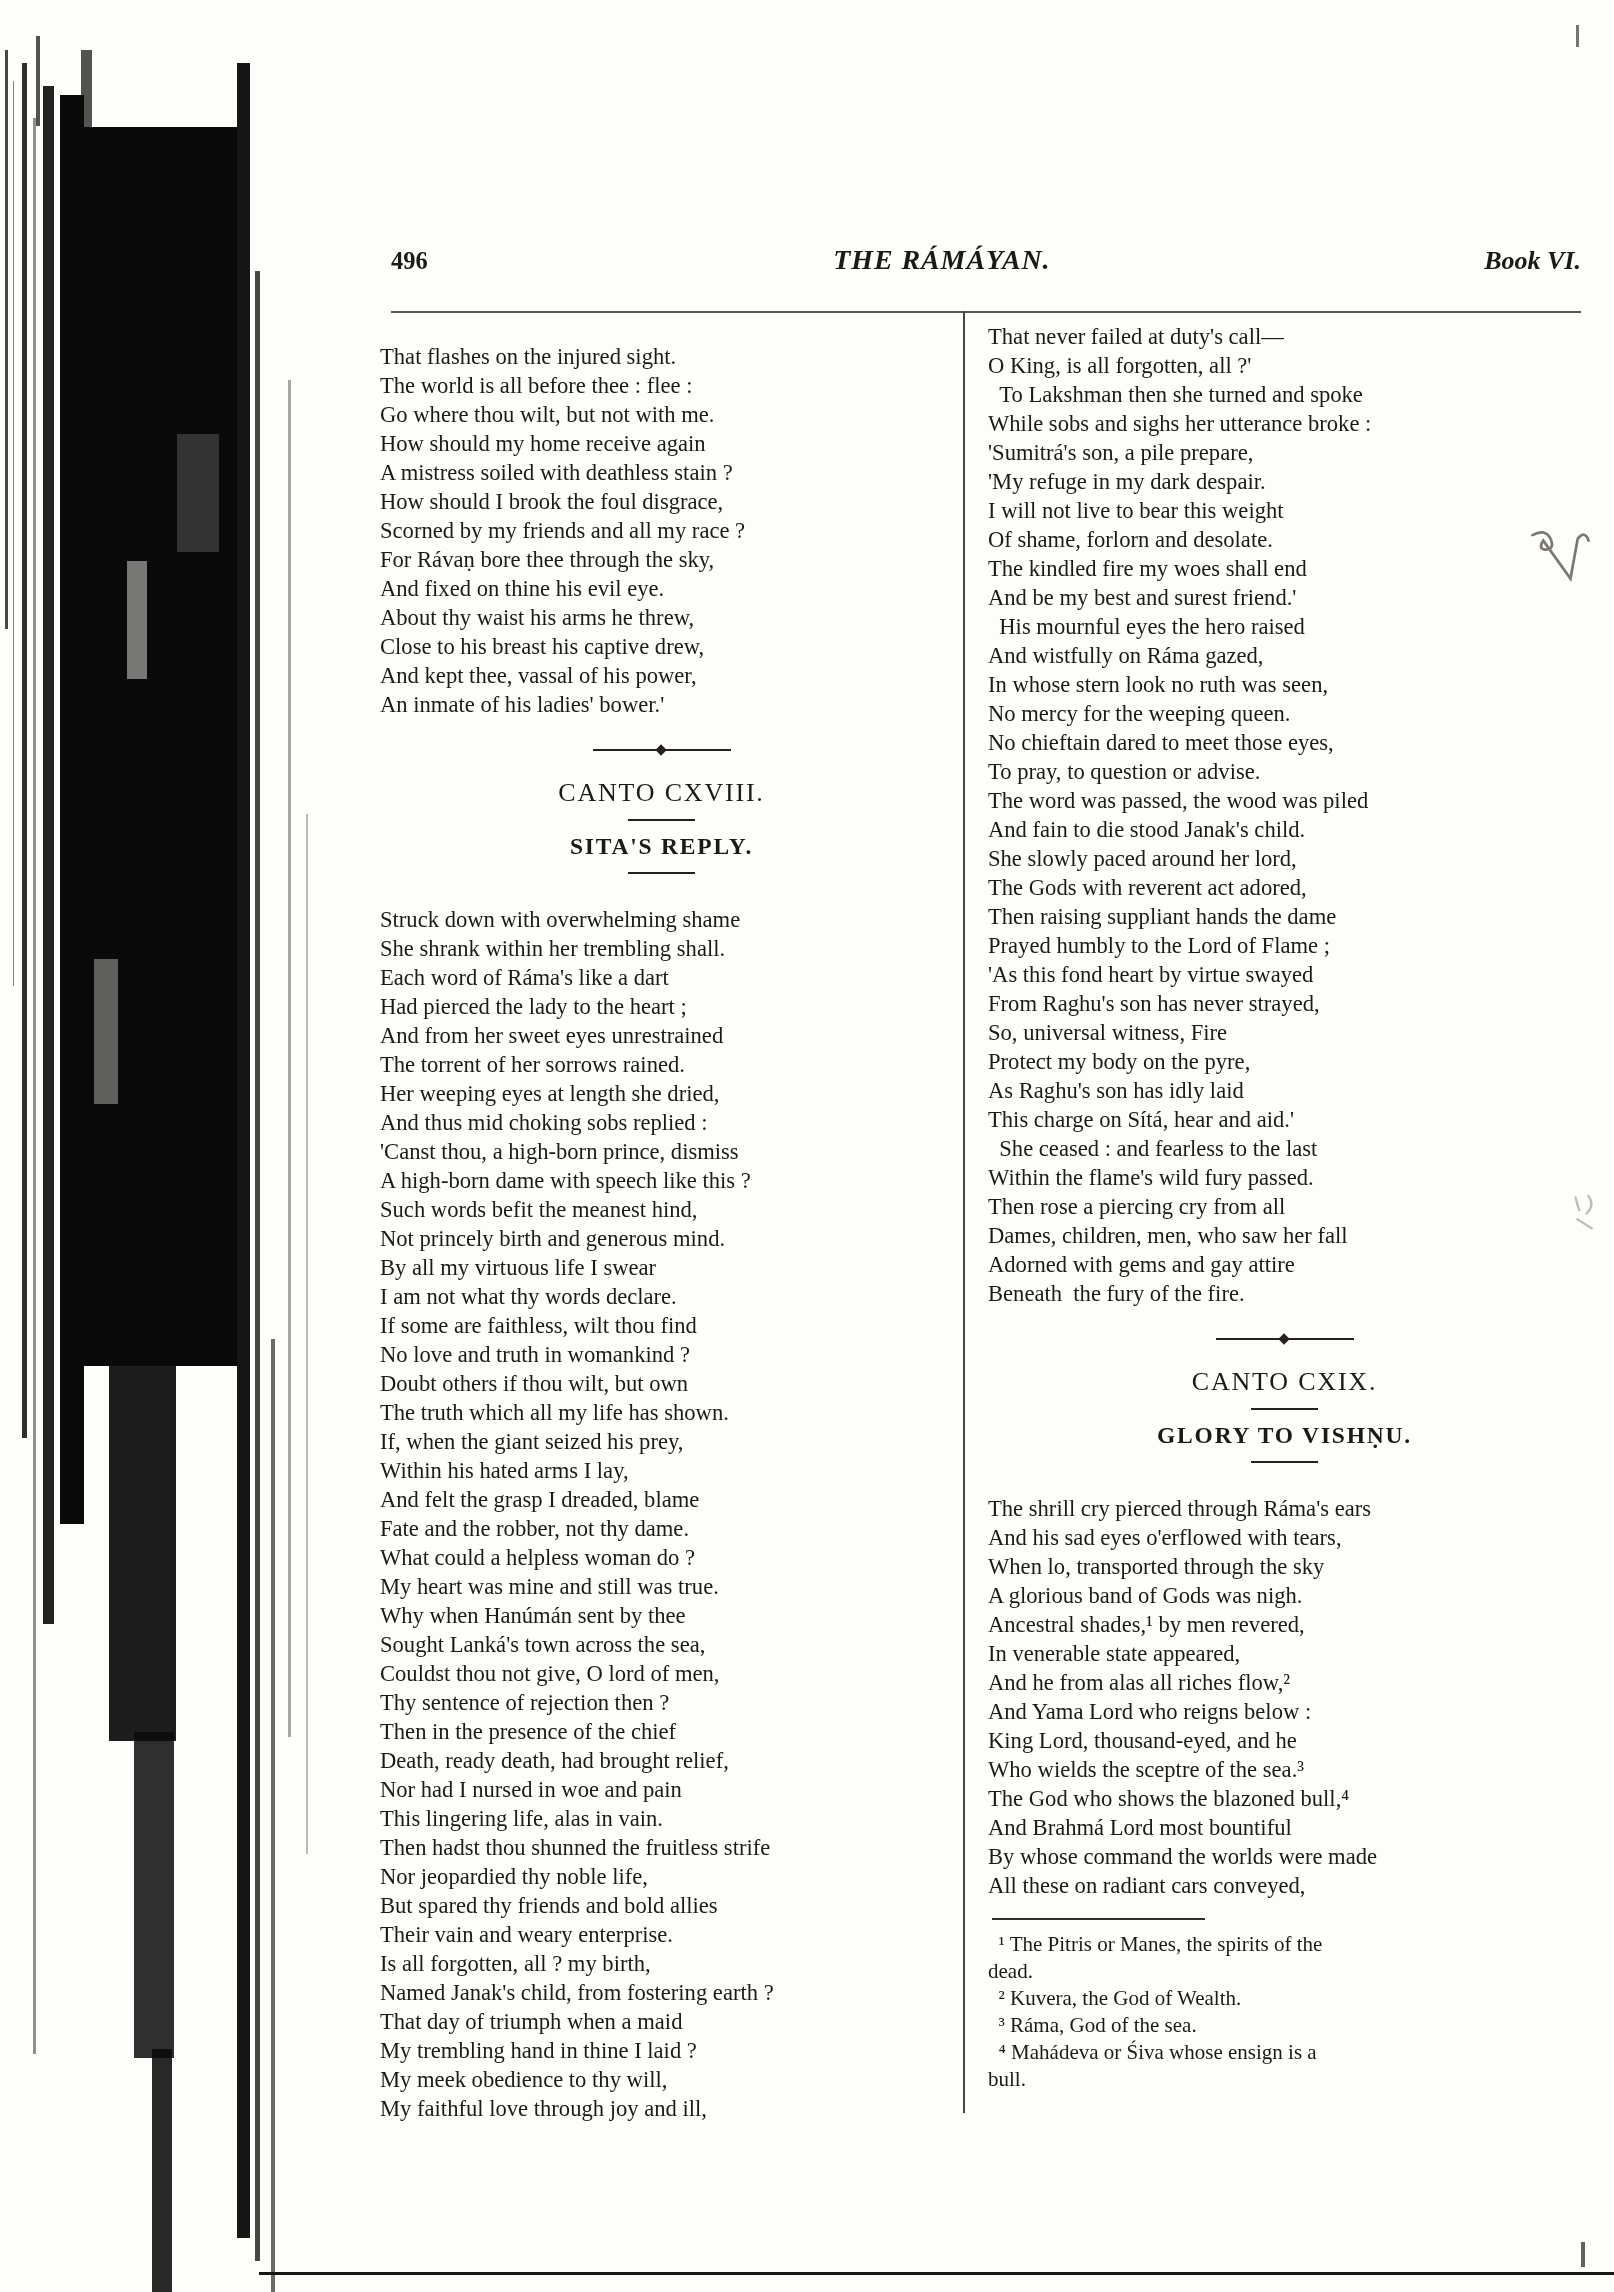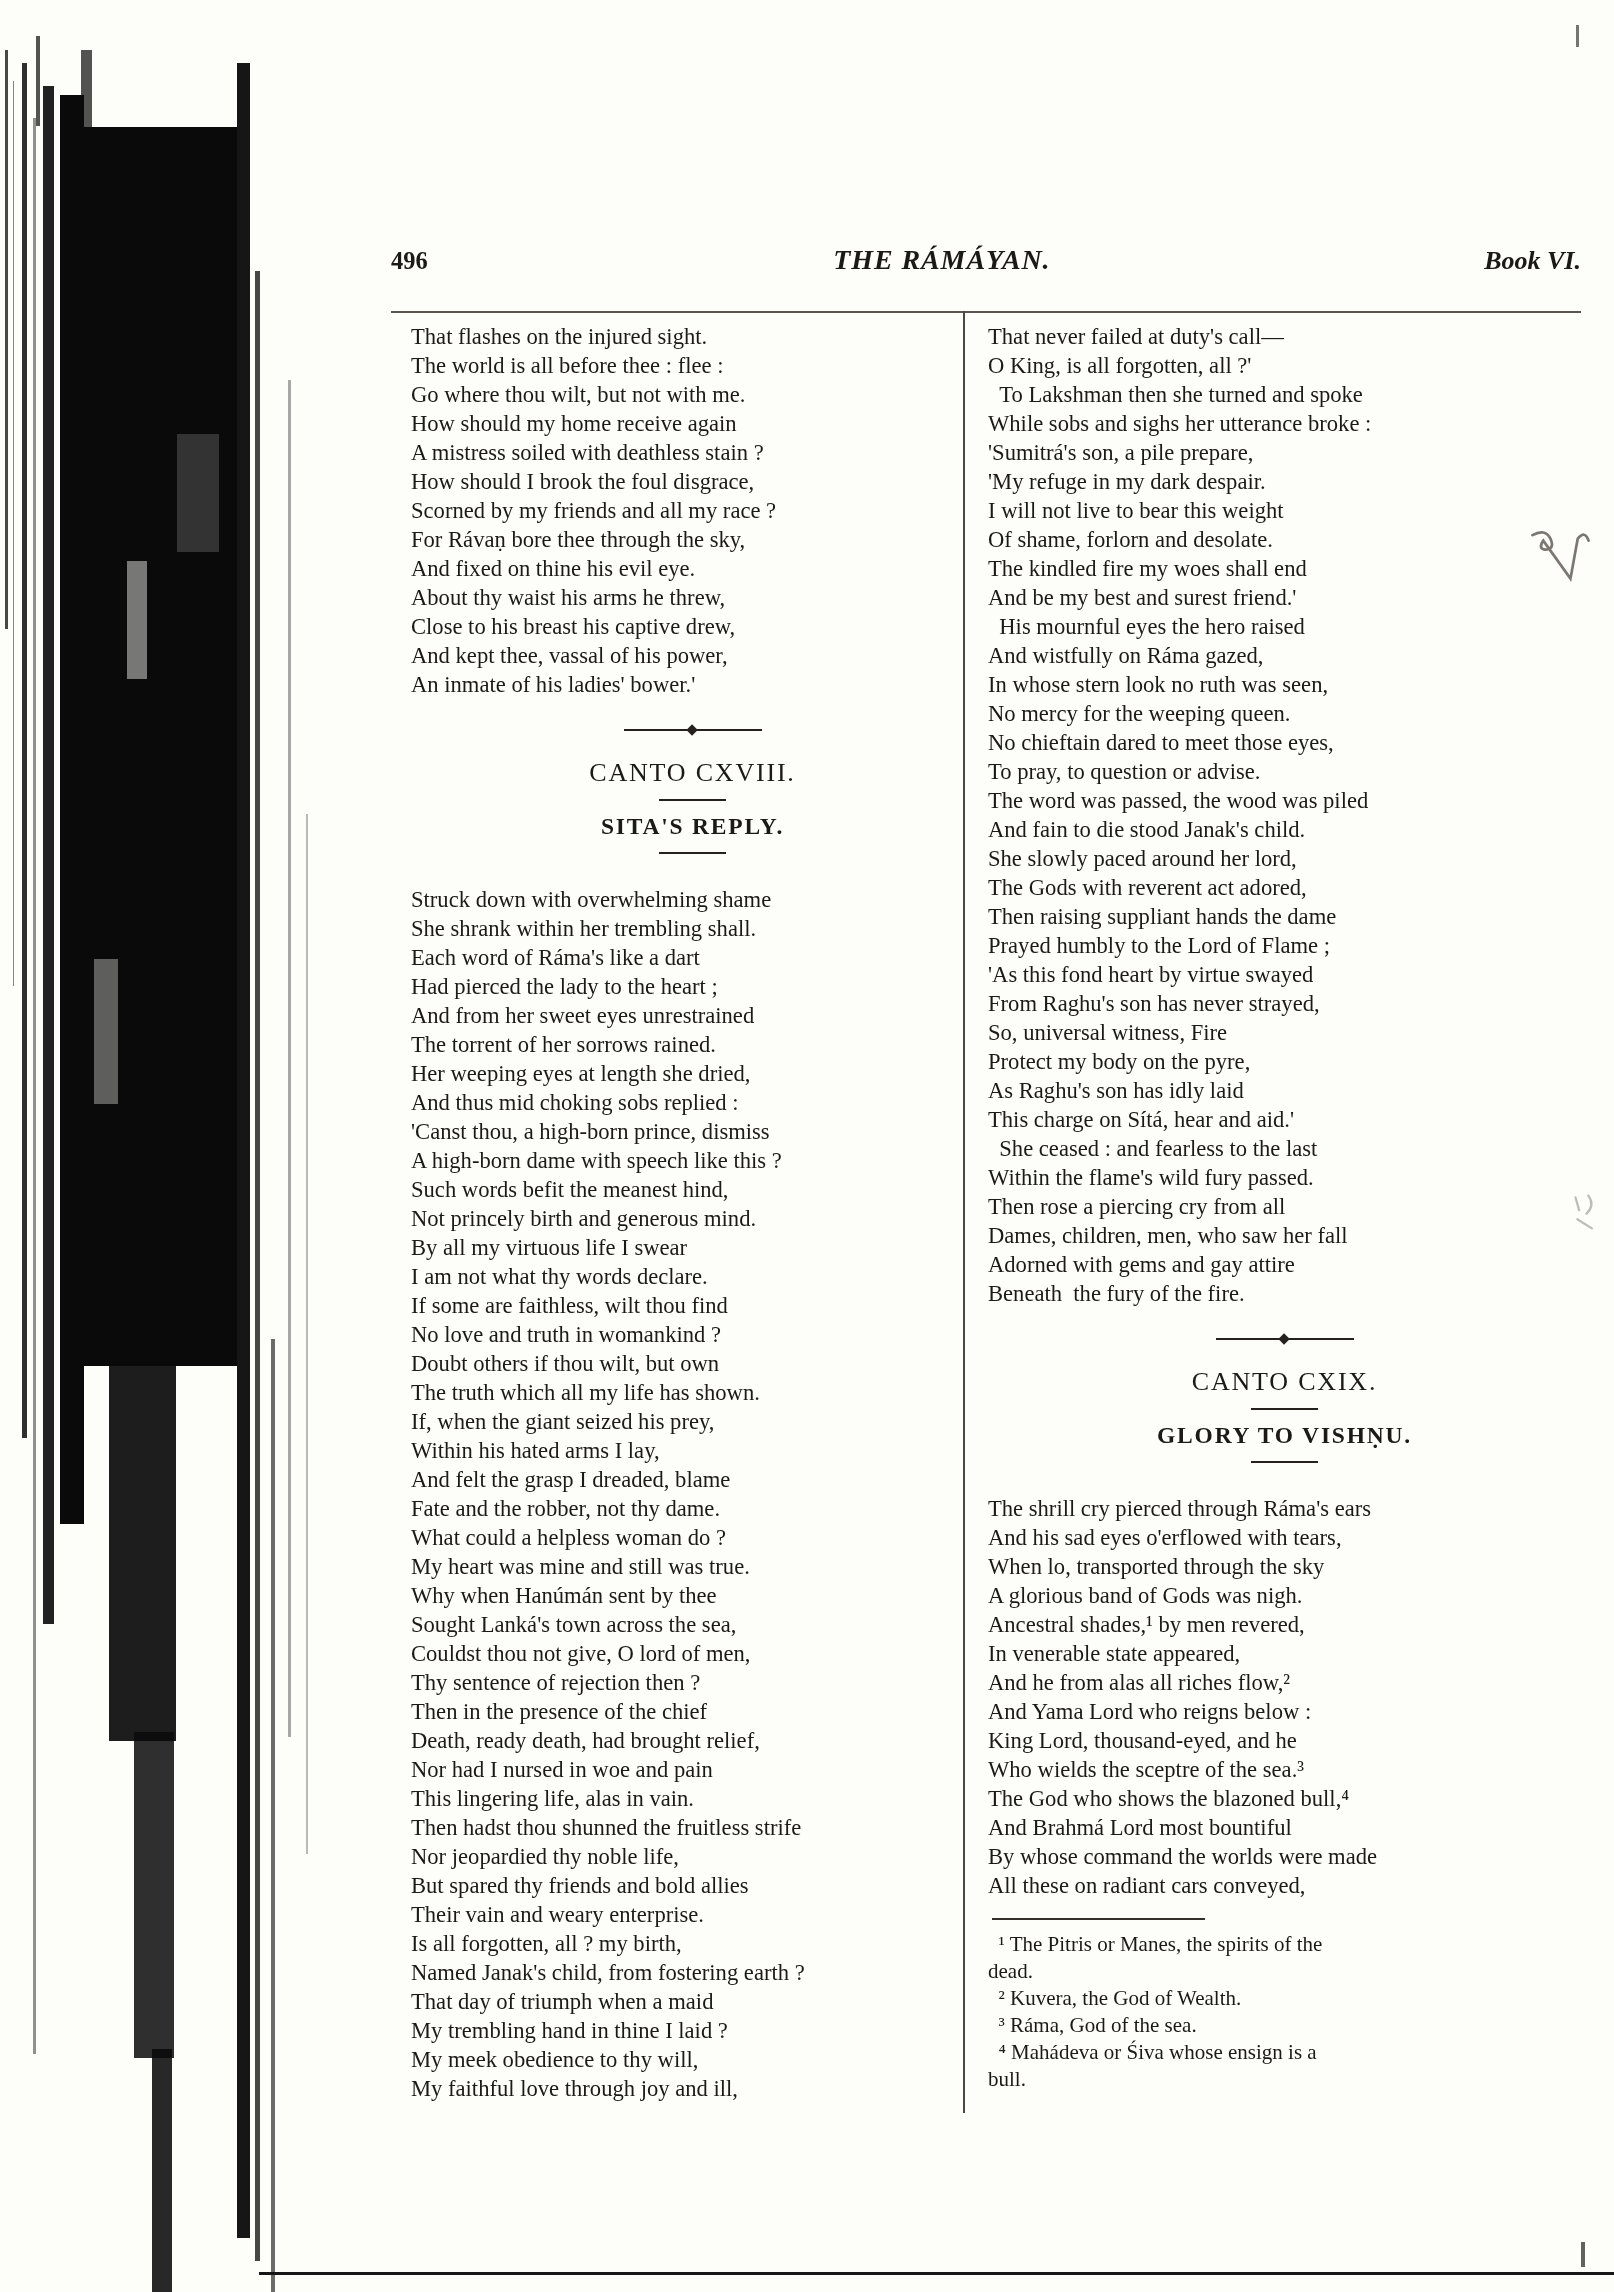--- a/index.html
+++ b/index.html
@@ -19,21 +19,21 @@
     display: flex; justify-content: space-between; align-items: baseline;
   }
   .page-number { font-weight: bold; font-size: 24.4px; }
   .running-title { font-style: italic; font-weight: bold; font-size: 28px; letter-spacing: 0.9px; }
   .book-label { font-style: italic; font-weight: bold; font-size: 26px; margin-left: 28px; }
   .header-rule { position: absolute; left: 391px; top: 311px; width: 1190px; height: 1.8px; background: #5a554e; }
   .col-divider { position: absolute; left: 963px; top: 311px; width: 1.8px; height: 1802px; background: #4c473f; }
 
   
   .col { position: absolute; top: 322px; }
-  .col.left  { left: 411px;  width: 563px; }
+  .col.left  { left: 380px;  width: 563px; margin-top: 20px; }
   .col.right { left: 988px; width: 593px; }
   .line { font-size: 22.6px; line-height: 29px; white-space: pre-wrap; }
 
   
   .canto-block { text-align: center; padding: 27px 0 20px; }
   .ornament { display: flex; align-items: center; width: 138px; margin: 0 auto 23.5px; }
   .orn-line { flex: 1; height: 1.8px; background: #25221e; }
   .orn-diamond { width: 8.1px; height: 8.1px; background: #25221e; transform: rotate(45deg); margin: 0 -1.8px; flex: 0 0 auto; }
   .canto-title { font-size: 26px; letter-spacing: 1.8px; }
   .short-rule { width: 67px; height: 1.8px; background: #25221e; margin: 11.8px auto; }

